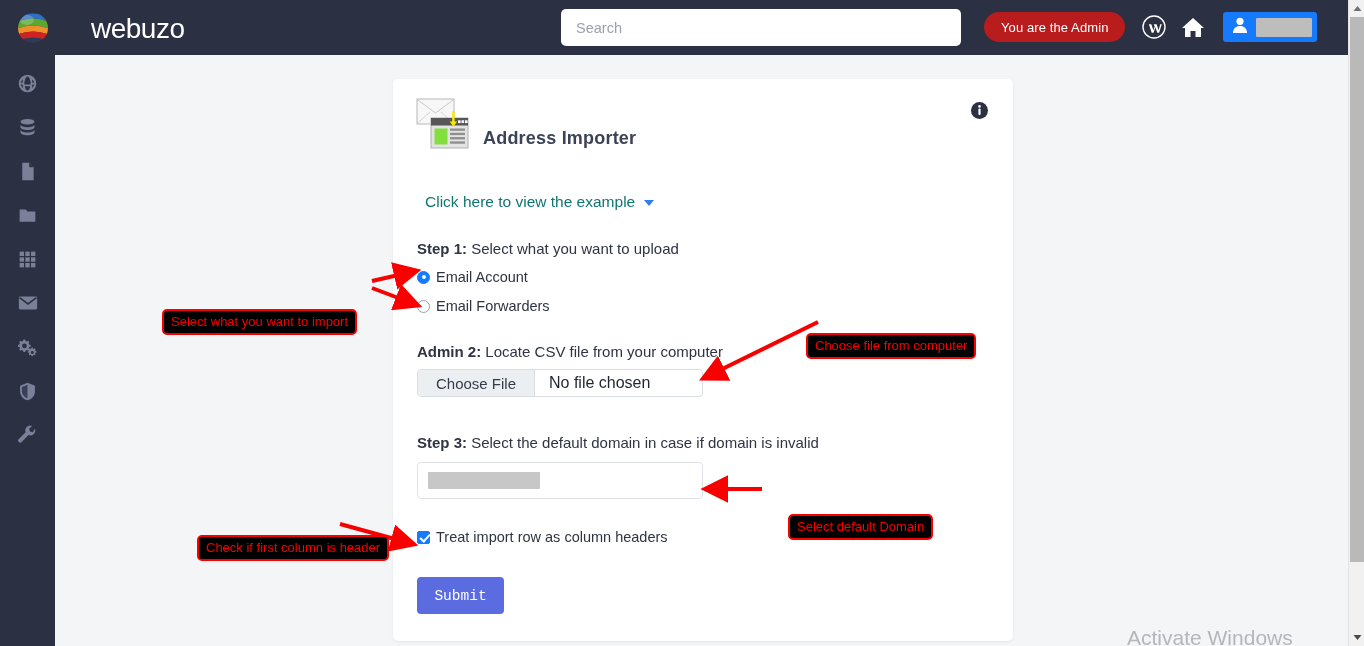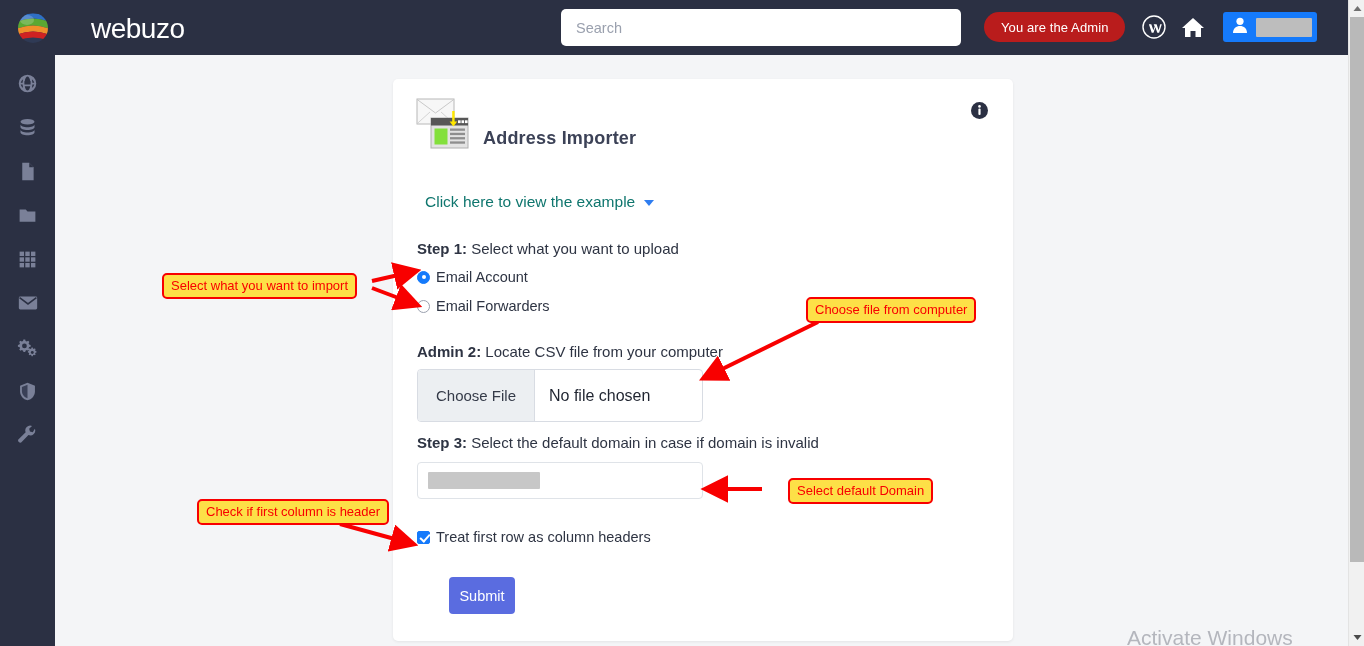--- a/index.html
+++ b/index.html
@@ -132,21 +132,21 @@
     margin-right: 6px; flex: none; position: relative;
   }
   .rad.on { border: 1px solid #157afb; background: #157afb; }
   .rad.on::after {
     content: ""; position: absolute; left: 3.5px; top: 3.5px;
     width: 4px; height: 4px; border-radius: 50%; background: #fff;
   }
 
   .file-input {
     position: absolute; left: 24px; top: 290px;
-    width: 286px; height: 53px;
+    width: 286px; height: 28px;
     border: 1px solid #d8dce3; border-radius: 4px;
     background: #ffffff; display: flex; align-items: center;
     overflow: hidden; cursor: pointer;
   }
   .file-btn {
     width: 117px; height: 100%; background: #eceff2;
     border-right: 1px solid #d8dce3;
     display: flex; align-items: center; justify-content: center;
     font-size: 15px; color: #353b49;
   }
@@ -175,34 +175,34 @@
     margin-right: 6px; flex: none; position: relative;
   }
   .chk::after {
     content: ""; position: absolute; left: 3.5px; top: 0.5px;
     width: 4px; height: 8px; border: solid #fff;
     border-width: 0 2px 2px 0; transform: rotate(42deg);
   }
 
   .submit-btn {
     position: absolute; left: 24px; top: 498px;
-    width: 66px; height: 37px; background: #5a6ce0;
+    width: 87px; height: 37px; background: #5a6ce0;
     border: none; border-radius: 4px; color: #ffffff;
     font-size: 14.5px; cursor: pointer;
-    font-family: Liberation Sans, sans-serif;
-    margin-left: 32px;
+    font-family: Liberation Mono, monospace;
   }
 
   
   .anno {
     position: absolute; border: 2.5px solid #f80000;
-    border-radius: 5px; background: #fde047;
+    border-radius: 5px; background: #000000;
     color: #f80000; font-size: 13px;
     padding: 3px 7px 4px 7px; white-space: nowrap;
     z-index: 20;
+    margin-top: 36px;
   }
   .anno-svg { position: absolute; left: 0; top: 0; z-index: 19; pointer-events: none; }
 
   
   .watermark {
     position: absolute; left: 1072px; top: 570px;
     color: #b4b6bd; z-index: 5; user-select: none;
   }
   .wm-1 { font-size: 21px; line-height: 26px; }
 
@@ -431,21 +431,21 @@
 
       <div class="step-label step3-label">
         <b>Step 3:</b><span> Select the default domain in case if domain is invalid</span>
       </div>
       <div class="domain-select">
         <span class="domain-redacted"></span>
       </div>
 
       <div class="check-row">
         <span class="chk"></span>
-        <span>Treat first row as column headers</span>
+        <span>Treat import row as column headers</span>
       </div>
 
       <button class="submit-btn">Submit</button>
     </div>
 
     <div class="watermark">
       <div class="wm-1">Activate Windows</div>
 
     </div>
 

